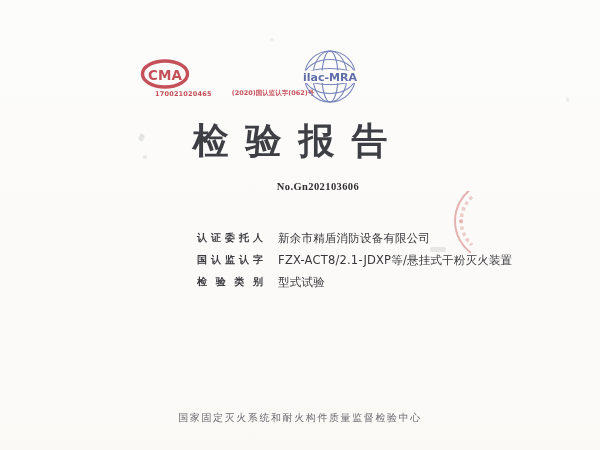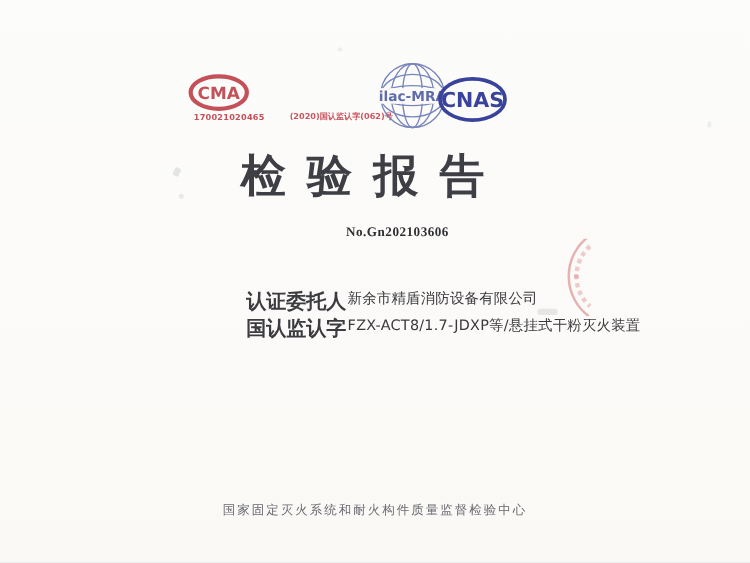--- a/index.html
+++ b/index.html
@@ -35,48 +35,48 @@
   .report-no{
     position:absolute;top:181px;left:0;width:600px;text-align:center;
     transform:translateX(18px);
     font-family:"Liberation Serif","DejaVu Serif",serif;
     font-size:10.5px;font-weight:bold;color:#2f2f33;letter-spacing:.4px;
   }
   
   .field-row{position:absolute;left:197px;white-space:nowrap;}
   .field-label{
     display:inline-block;width:66px;vertical-align:top;
-    font-size:16px;font-weight:600;color:#3b3b40;
+    font-size:10px;font-weight:600;color:#3b3b40;
     text-align:justify;text-align-last:justify;
   }
   .field-value{
     display:inline-block;margin-left:10px;vertical-align:top;
     font-size:11.5px;font-weight:500;color:#3a3a3e;letter-spacing:.2px;text-align:right;
   }
   .row-0{top:231px;} .row-1{top:253px;} .row-2{top:275px;}
   
   .footer{
-    position:absolute;top:401px;left:0;width:600px;text-align:center;
+    position:absolute;top:411px;left:0;width:600px;text-align:center;
     font-size:10px;font-weight:500;color:#6a6a70;letter-spacing:1.6px;
   }
   
   .seal{position:absolute;left:431px;top:191px;opacity:.75;}
   .artifact{position:absolute;background:#9aa0a6;border-radius:2px;}
   .a1{left:139px;top:134px;width:5px;height:7px;opacity:.25;transform:rotate(25deg);}
   .a2{left:143px;top:155px;width:4px;height:4px;opacity:.2;}
   .a3{left:430px;top:247px;width:16px;height:5px;opacity:.22;}
   .a4{left:270px;top:38px;width:4px;height:3px;opacity:.15;}
   .a5{left:566px;top:97px;width:3px;height:5px;opacity:.15;}
 </style>
 </head>
 <body>
 
 <div class="paper">
 
-  <div class="logo" style="left:150px;top:59px;text-decoration:underline;">
+  <div class="logo" style="left:140px;top:59px;text-decoration:underline;">
     <svg width="50" height="31" viewBox="0 0 50 31">
       <ellipse cx="25" cy="15" rx="22.5" ry="13" fill="none" stroke="#c4515a" stroke-width="3.4"></ellipse>
       <text x="25" y="20.5" text-anchor="middle" font-size="13.5" font-weight="bold" fill="#c4515a" font-family="DejaVu Sans, sans-serif">CMA</text>
     </svg>
   </div>
   <div class="cma-number">170021020465</div>
 
   <div class="cal-caption">(2020)国认监认字(062)号</div>
 
   <div class="logo" style="left:302px;top:50px;">
@@ -86,38 +86,36 @@
         <ellipse cx="28" cy="26.5" rx="17" ry="25.5"></ellipse>
         <ellipse cx="28" cy="26.5" rx="8" ry="25.5"></ellipse>
         <ellipse cx="28" cy="26.5" rx="25.5" ry="17"></ellipse>
         <ellipse cx="28" cy="26.5" rx="25.5" ry="8"></ellipse>
       </g>
       <rect x="-1" y="20.5" width="60" height="12.5" fill="#fbfaf8"></rect>
       <text x="28" y="30.5" text-anchor="middle" font-size="11" font-weight="bold" fill="#5f6dab" font-family="DejaVu Sans, sans-serif">ilac-MRA</text>
     </svg>
   </div>
 
-  <div class="logo" style="left:350px;top:58px;">
-    <svg width="58" height="43" viewBox="0 0 58 43">
-      <ellipse cx="28" cy="21.5" rx="26" ry="16.5" fill="none" stroke="#3a439c" stroke-width="3"></ellipse>
-      <text x="28" y="27.5" text-anchor="middle" font-size="16.5" font-weight="bold" fill="#3a439c" font-family="DejaVu Sans, sans-serif">CNAS</text>
-    </svg>
-  </div>
 
   <div class="title">检验报告</div>
 
   <div class="report-no">No.Gn202103606</div>
 
   <div class="field-row row-0">
     <span class="field-label">认证委托人</span>
     <span class="field-value">新余市精盾消防设备有限公司</span>
   </div>
   <div class="field-row row-1">
     <span class="field-label">国认监认字</span>
-    <span class="field-value">FZX-ACT8/1.7-JDXP等/悬挂式干粉灭火装置</span>
+    <span class="field-value">FZX-ACT8/2.1-JDXP等/悬挂式干粉灭火装置</span>
+  </div>
+  <div class="field-row row-2">
+    <span class="field-label">检验类别</span>
+    <span class="field-value">型式试验</span>
   </div>
 
   <div class="seal">
     <svg width="46" height="62" viewBox="0 0 46 62">
       <path d="M 40 -2 A 40 40 0 0 0 40 62" fill="none" stroke="#c85a5a" stroke-width="2" opacity="0.6"></path>
       <path d="M 41 6 A 32 32 0 0 0 41 54" fill="none" stroke="#c85a5a" stroke-width="3.5" stroke-dasharray="3.5 3" opacity="0.38"></path>
       <circle cx="30" cy="30" r="2" fill="#c85a5a" opacity="0.35"></circle>
     </svg>
   </div>
 

